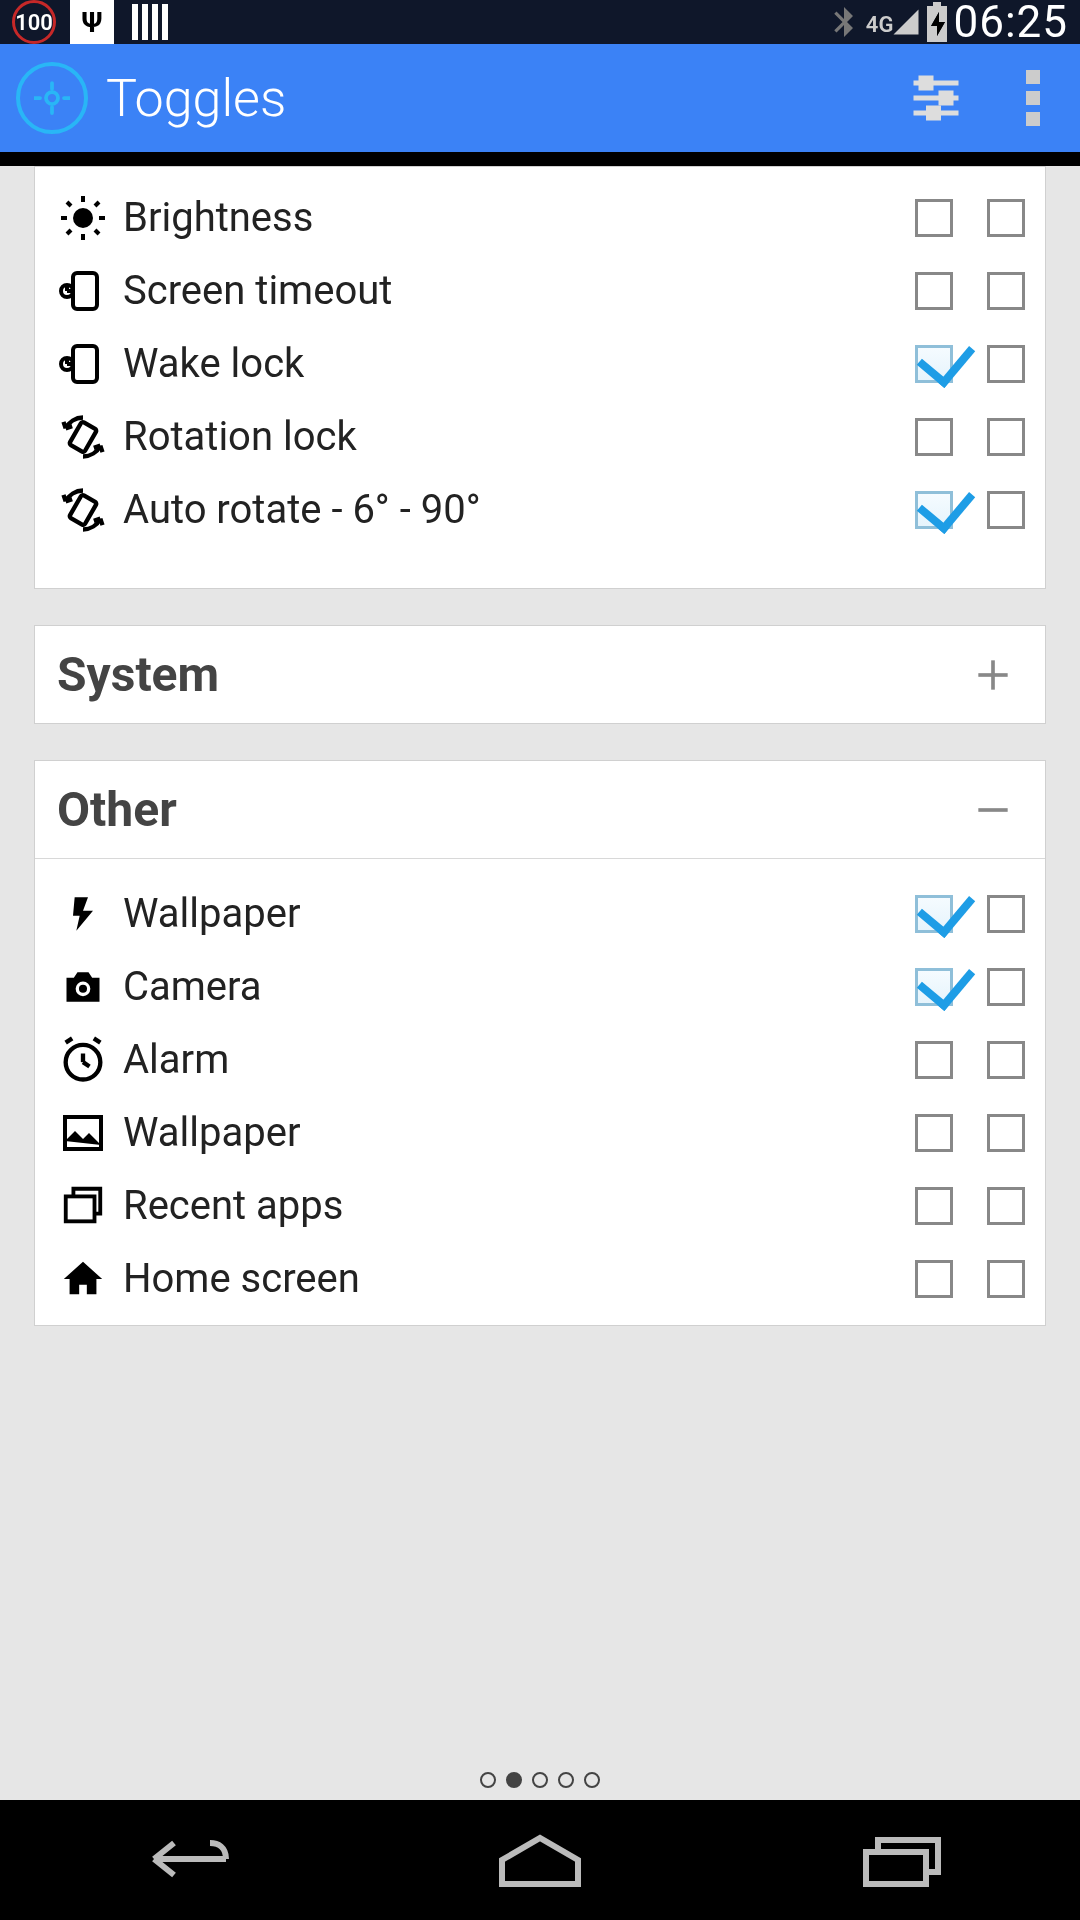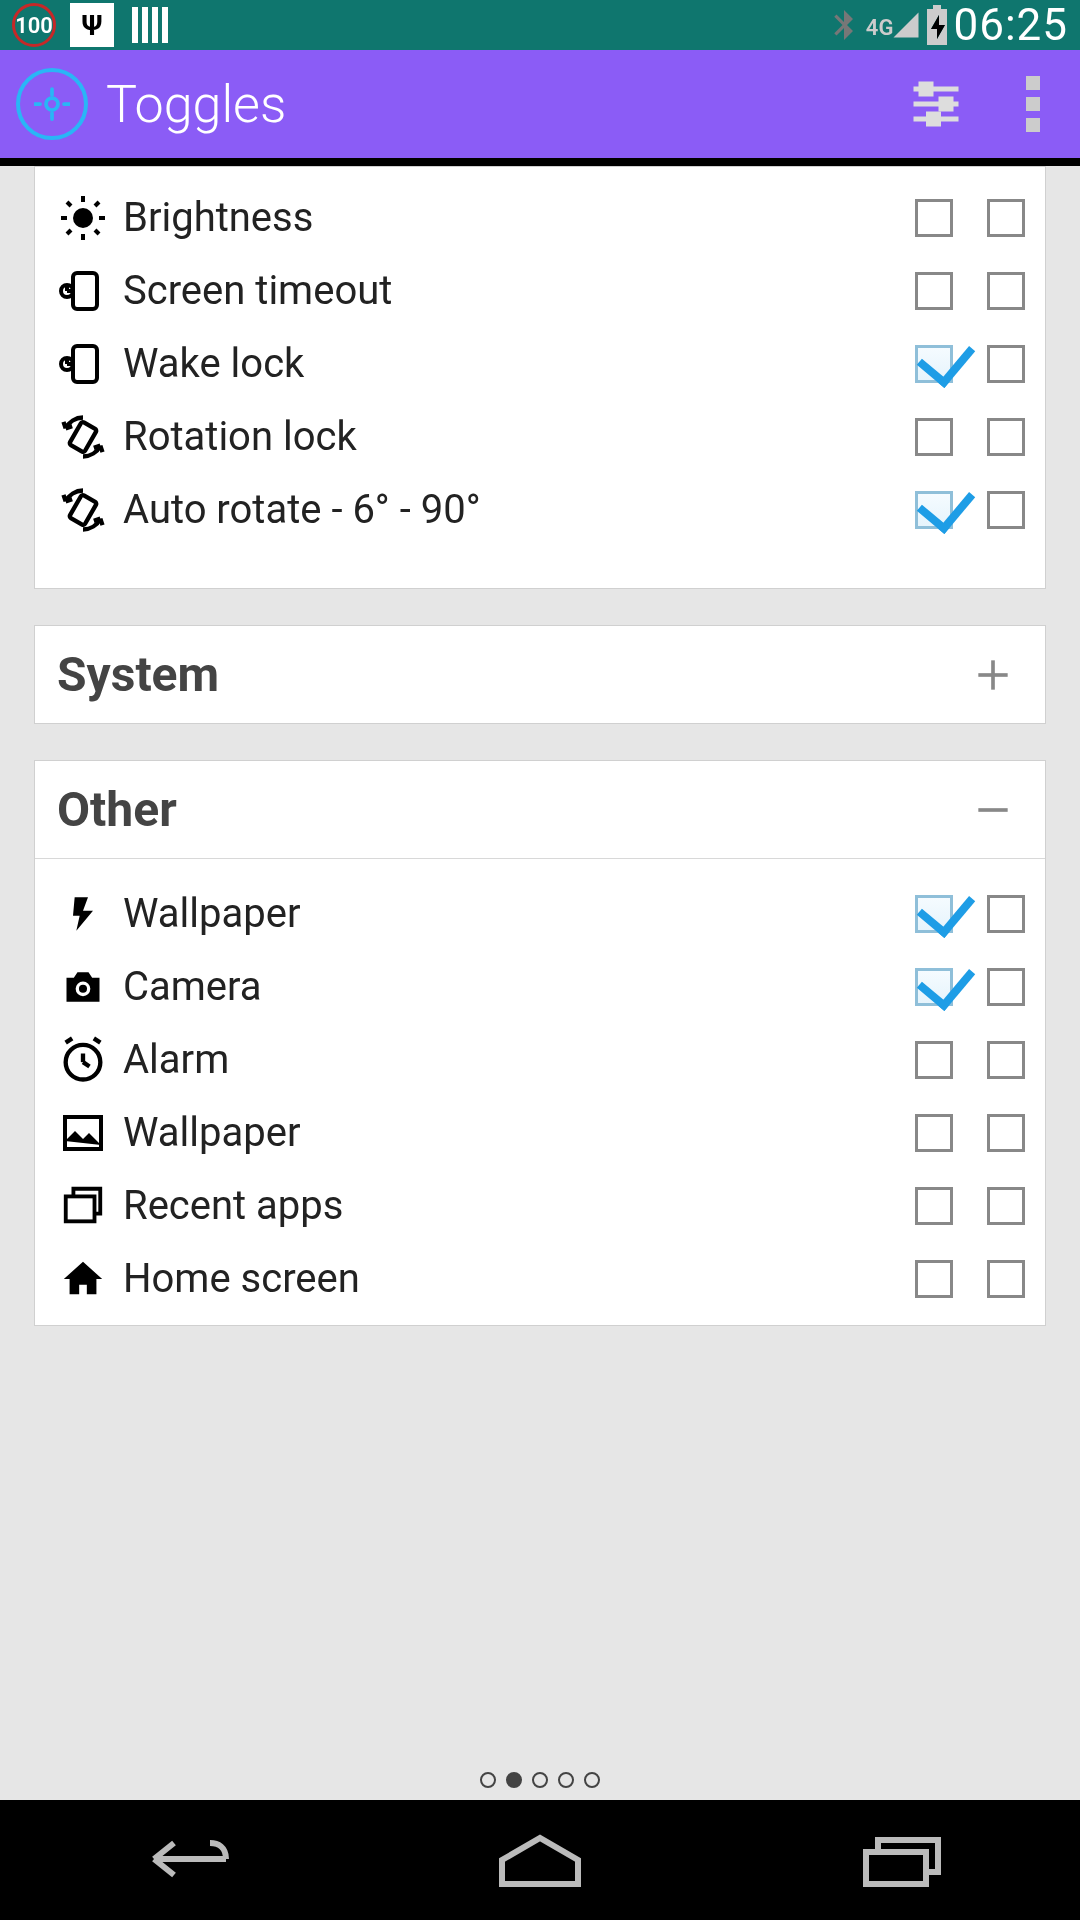--- a/index.html
+++ b/index.html
@@ -1,25 +1,25 @@
 <!DOCTYPE html>
 <html><head>
 <meta charset="utf-8">
 <style>
   * { box-sizing: border-box; margin: 0; padding: 0; }
   html, body { width: 1080px; height: 1920px; font-family: Roboto, "Helvetica Neue", Arial, sans-serif; background: #000; overflow: hidden; }
-  .status-bar { height: 50px; background: #0f766e; display: flex; align-items: center; justify-content: space-between; padding: 0 12px; }
+  .status-bar { height: 44px; background: #0f172a; display: flex; align-items: center; justify-content: space-between; padding: 0 12px; }
   .status-left { display:flex; align-items:center; gap:14px; }
   .status-right { display:flex; align-items:center; gap:4px; }
   .clock { color:#fff; font-size:44px; font-weight:400; letter-spacing:1px; }
   .badge-100 { width:44px; height:44px; border:3px solid #c62828; border-radius:50%; color:#fff; font-size:22px; display:flex; align-items:center; justify-content:center; font-weight:600;}
   .usb-icon { width:44px; height:44px; background:#fff; display:flex; align-items:center; justify-content:center; color:#000; font-size:28px; font-weight:bold;}
   .barcode-icon { width:44px; height:44px; display:flex; align-items:center; justify-content:center;}
   .barcode-icon span { display:inline-block; width:6px; height:36px; background:#fff; margin:0 2px;}
-  .app-bar { height:108px; background:#8b5cf6; display:flex; align-items:center; padding:0 16px; }
+  .app-bar { height:108px; background:#3b82f6; display:flex; align-items:center; padding:0 16px; }
   .app-logo { width:72px; height:72px; border:4px solid #29b6f6; border-radius:50%; display:flex; align-items:center; justify-content:center; margin-right:18px; }
   .app-logo-inner { width:36px; height:36px; color:#29b6f6; }
   .app-title { color:#fff; font-size:52px; font-weight:300; flex:1; }
   .app-actions { display:flex; gap:60px; align-items:center; padding-right:24px;}
   .content { position:absolute; top:166px; left:0; right:0; bottom:120px; background:#e6e6e6; overflow:hidden; }
   .scroll-inner { position:absolute; top:0; left:0; right:0; padding:0 34px; }
   .card { background:#fff; border:1px solid #d0d0d0; margin-top:36px; }
   .card.first { margin-top:0; }
   .section-header { display:flex; align-items:center; justify-content:space-between; padding:20px 28px 20px 22px; }
   .section-title { font-size:48px; font-weight:700; color:#444; }

